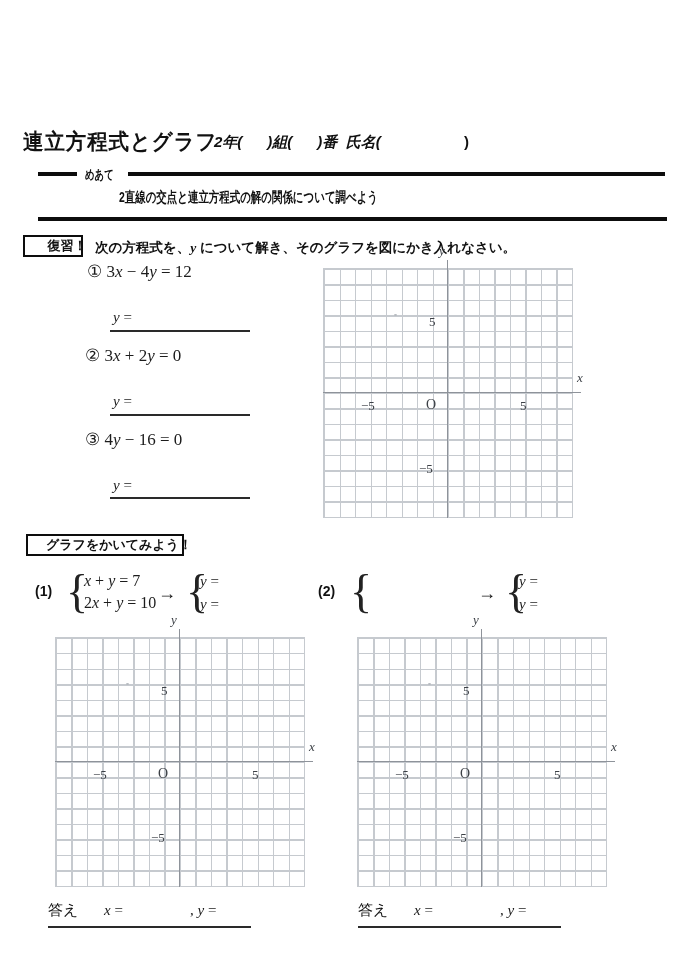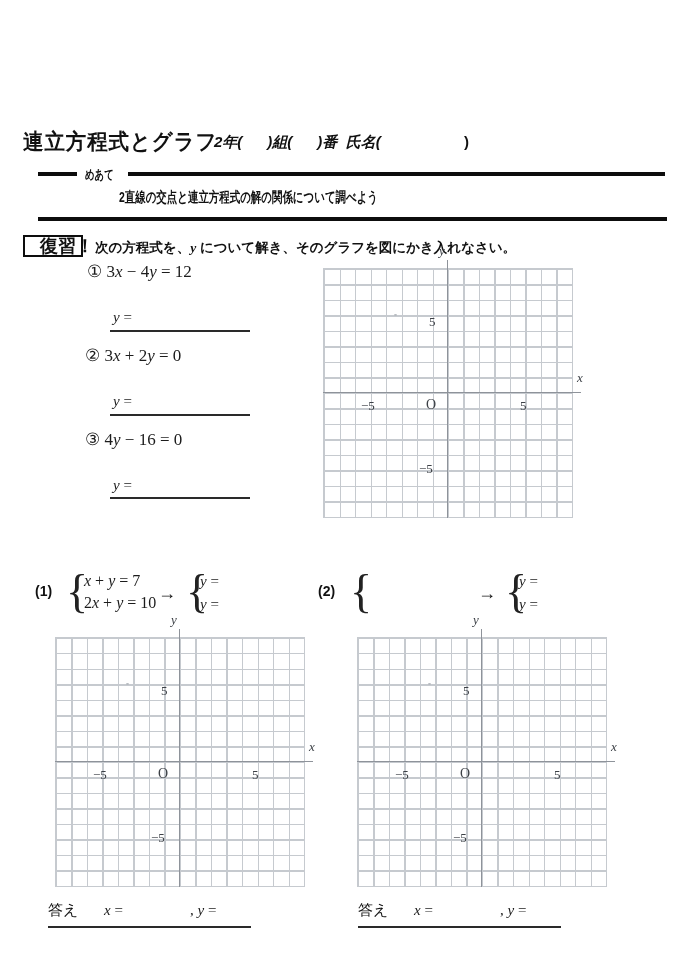--- a/index.html
+++ b/index.html
@@ -10,21 +10,21 @@
   }
   .abs{position:absolute;}
   .b{font-weight:700;}
   .serif{font-family:"Liberation Serif",serif;}
   .mv{font-family:"Liberation Serif",serif;font-style:italic;}
   .cond{transform:scaleX(0.72);transform-origin:left top;white-space:nowrap;}
   .cond93{transform:scaleX(0.93);transform-origin:left top;white-space:nowrap;}
   .rule{background:#0d0d0d;}
   .badge{
     border:2px solid #0d0d0d;display:flex;align-items:center;justify-content:center;
-    font-size:18px;font-weight:700;white-space:nowrap;box-sizing:border-box;padding-left:28px;
+    font-size:13px;font-weight:700;white-space:nowrap;box-sizing:border-box;padding-left:28px;
   }
   .eqline{font-family:"Liberation Serif",serif;font-size:17px;color:#1c1c1c;white-space:nowrap;}
   .ansblank{font-family:"Liberation Serif",serif;font-size:15px;color:#1c1c1c;}
   .blankline{height:2px;background:#2a2a2a;}
   .brace{font-family:"Liberation Serif",serif;font-size:46px;font-weight:400;color:#222;line-height:46px;}
   .sys-eqs{font-family:"Liberation Serif",serif;font-size:16px;line-height:22px;color:#1c1c1c;white-space:nowrap;}
   .sys-res{font-family:"Liberation Serif",serif;font-size:15px;line-height:23px;color:#1c1c1c;}
   .arrow{font-size:18px;font-weight:700;color:#111;}
   
   .graph{position:absolute;width:250px;height:250px;}
@@ -78,20 +78,21 @@
     <span class="glabel ital" style="left:116px;top:-25px;">y</span>
     <span class="glabel ital" style="left:254px;top:102px;">x</span>
     <span class="glabel" style="left:103px;top:129px;font-size:14px;">O</span>
     <span class="glabel" style="left:197px;top:130px;">5</span>
     <span class="glabel" style="left:38px;top:130px;">−5</span>
     <span class="glabel" style="left:106px;top:46px;">5</span>
     <span class="glabel" style="left:96px;top:193px;">−5</span>
     <span class="speck"></span>
   </div>
 
+  <div class="abs badge" style="left:26px;top:534px;width:158px;height:22px;">グラフをかいてみよう！</div>
 
   <div class="abs b" style="left:35px;top:583px;font-size:14px;">(1)</div>
   <div class="abs brace" style="left:66px;top:569px;">{</div>
   <div class="abs sys-eqs" style="left:84px;top:570px;">
     <div><i class="mv">x</i> + <i class="mv">y</i> = 7</div>
     <div>2<i class="mv">x</i> + <i class="mv">y</i> = 10</div>
   </div>
   <div class="abs arrow" style="left:158px;top:583px;">→</div>
   <div class="abs brace" style="left:186px;top:569px;">{</div>
   <div class="abs sys-res" style="left:200px;top:570px;">

